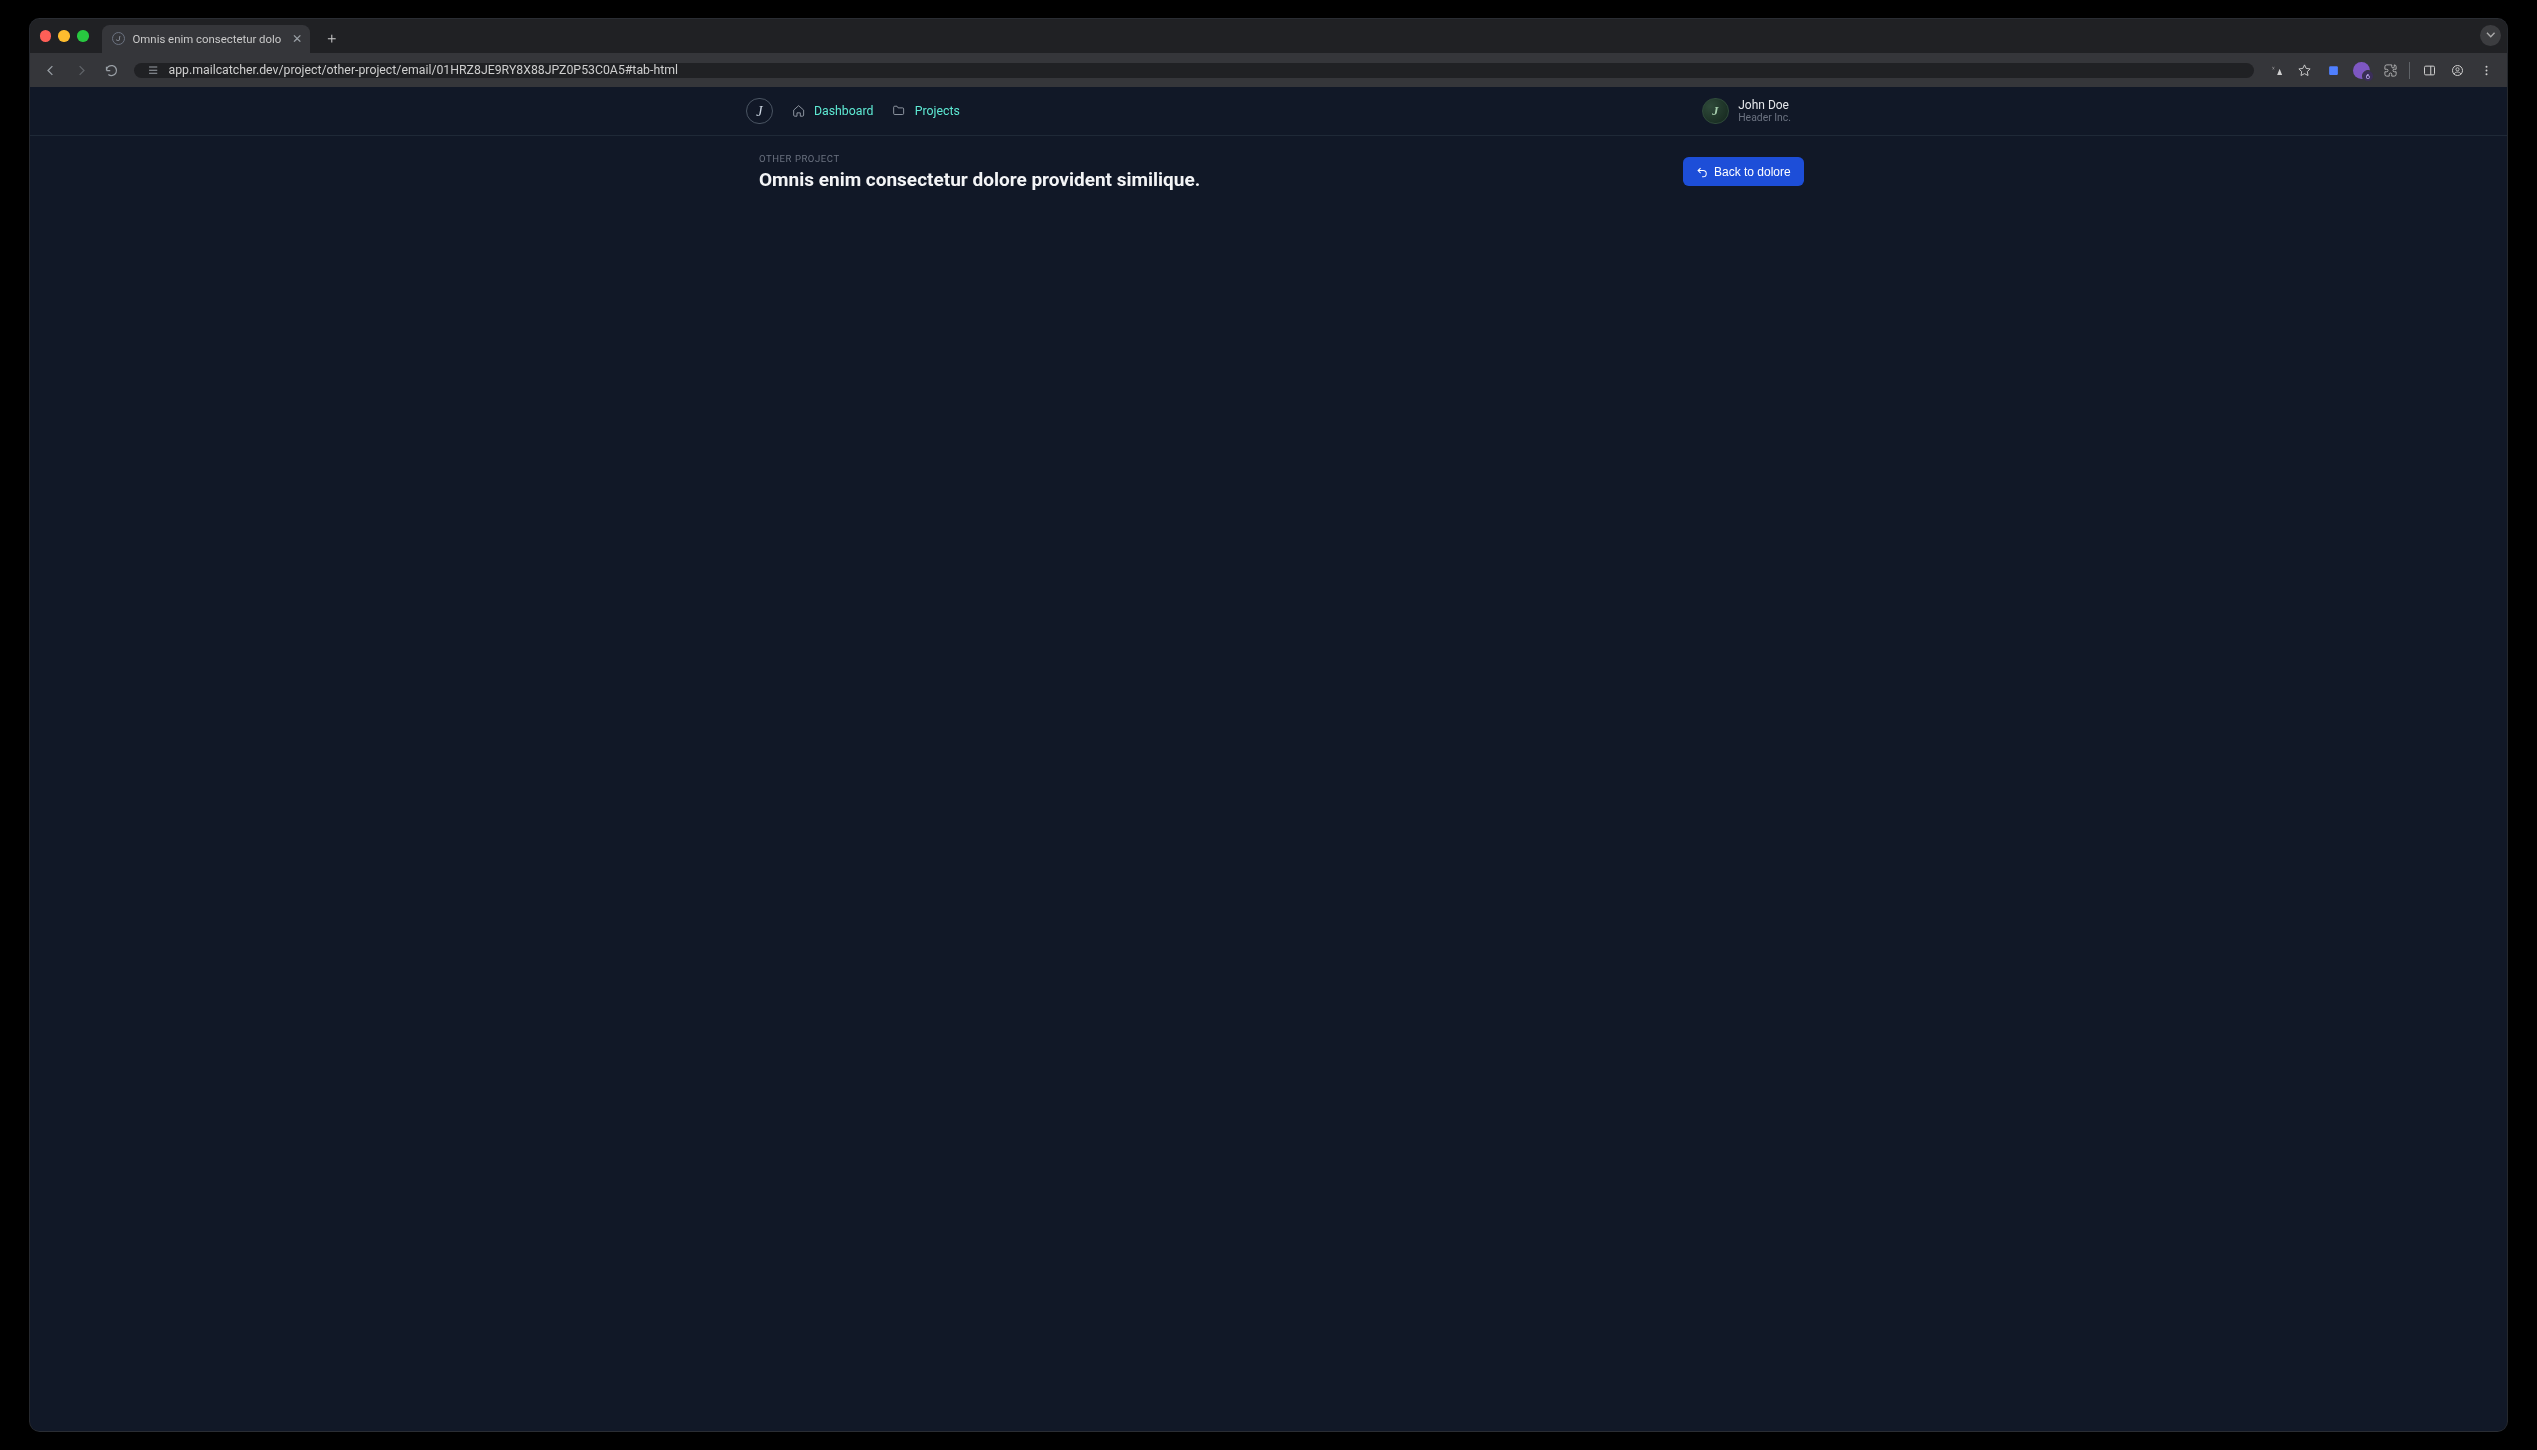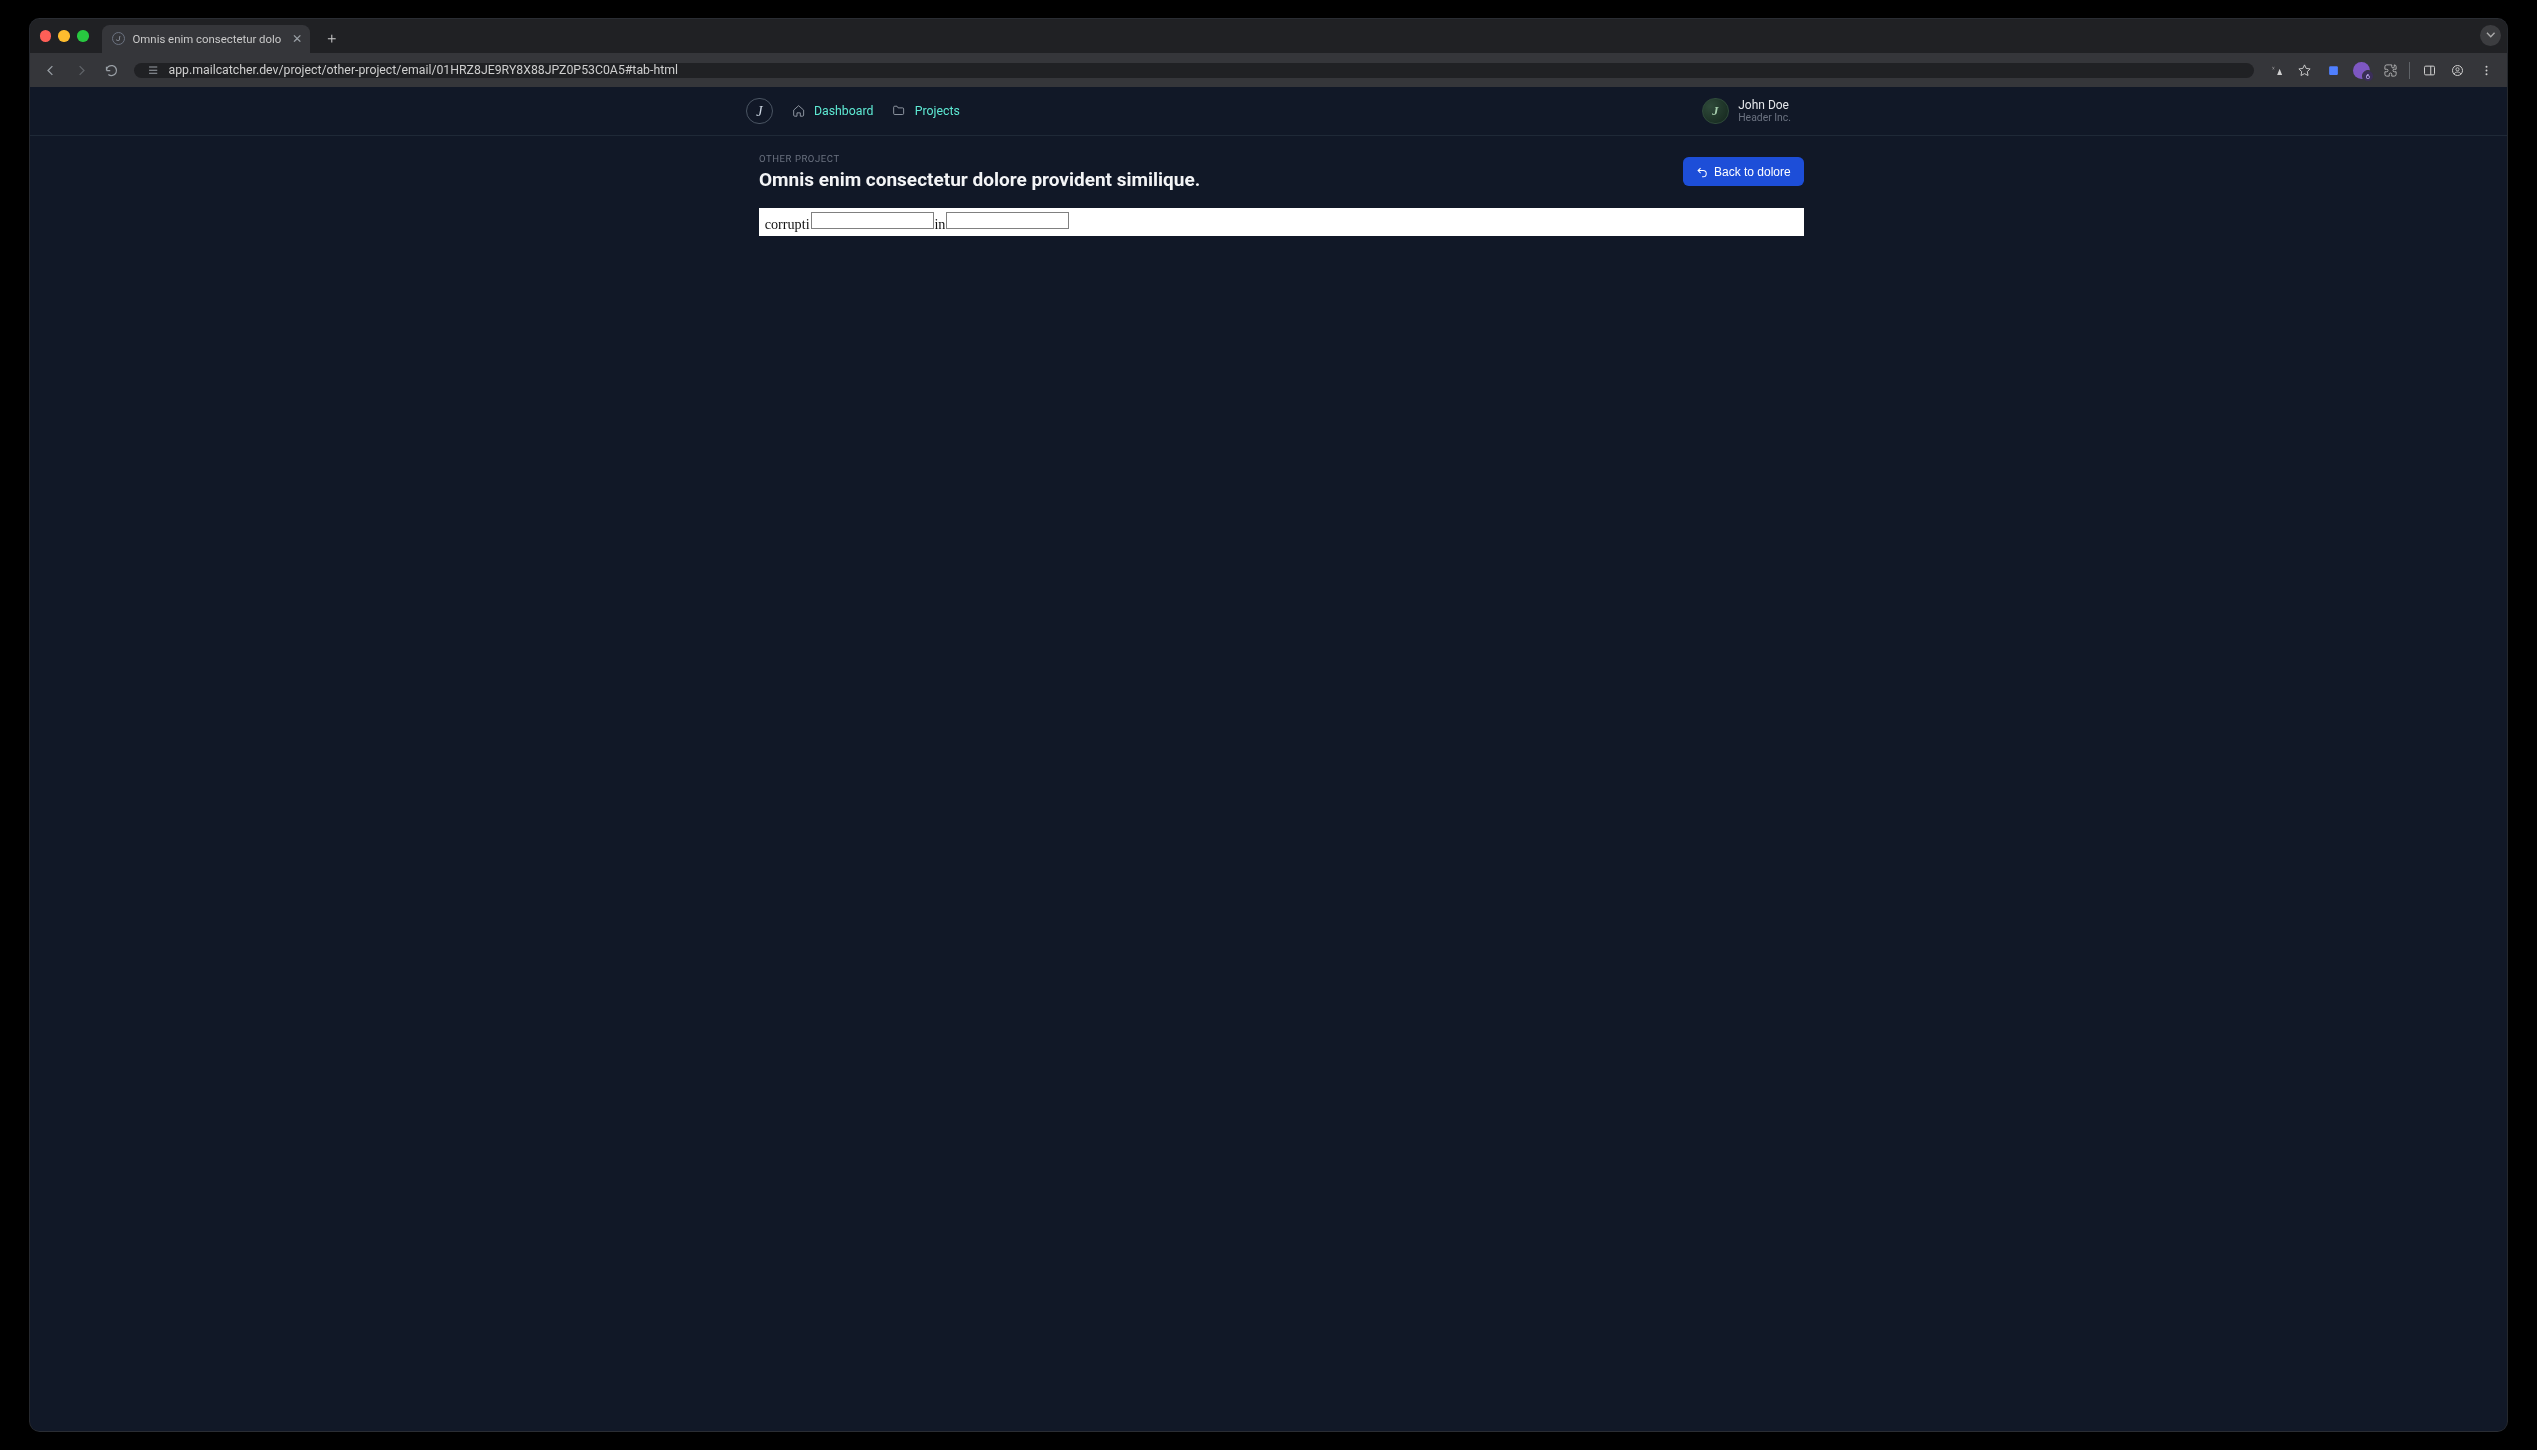--- a/index.html
+++ b/index.html
@@ -474,22 +474,19 @@
           </div>
           <button class="btn-primary">
             <svg viewBox="0 0 24 24">
                 <path d="M9 14l-5-5 5-5M4 9h10a6 6 0 0 1 0 12h-2"></path>
               </svg>
             <span>Back to dolore</span>
           </button>
         </div>
 
 
-        <div class="html-pane">
-          <span>corrupti</span><span class="inline-input"></span><span>in</span><span class="inline-input"></span>
-        </div>
 
       </div>
     </div>
 
   </div>
 </div>
 
 
 </body></html>

